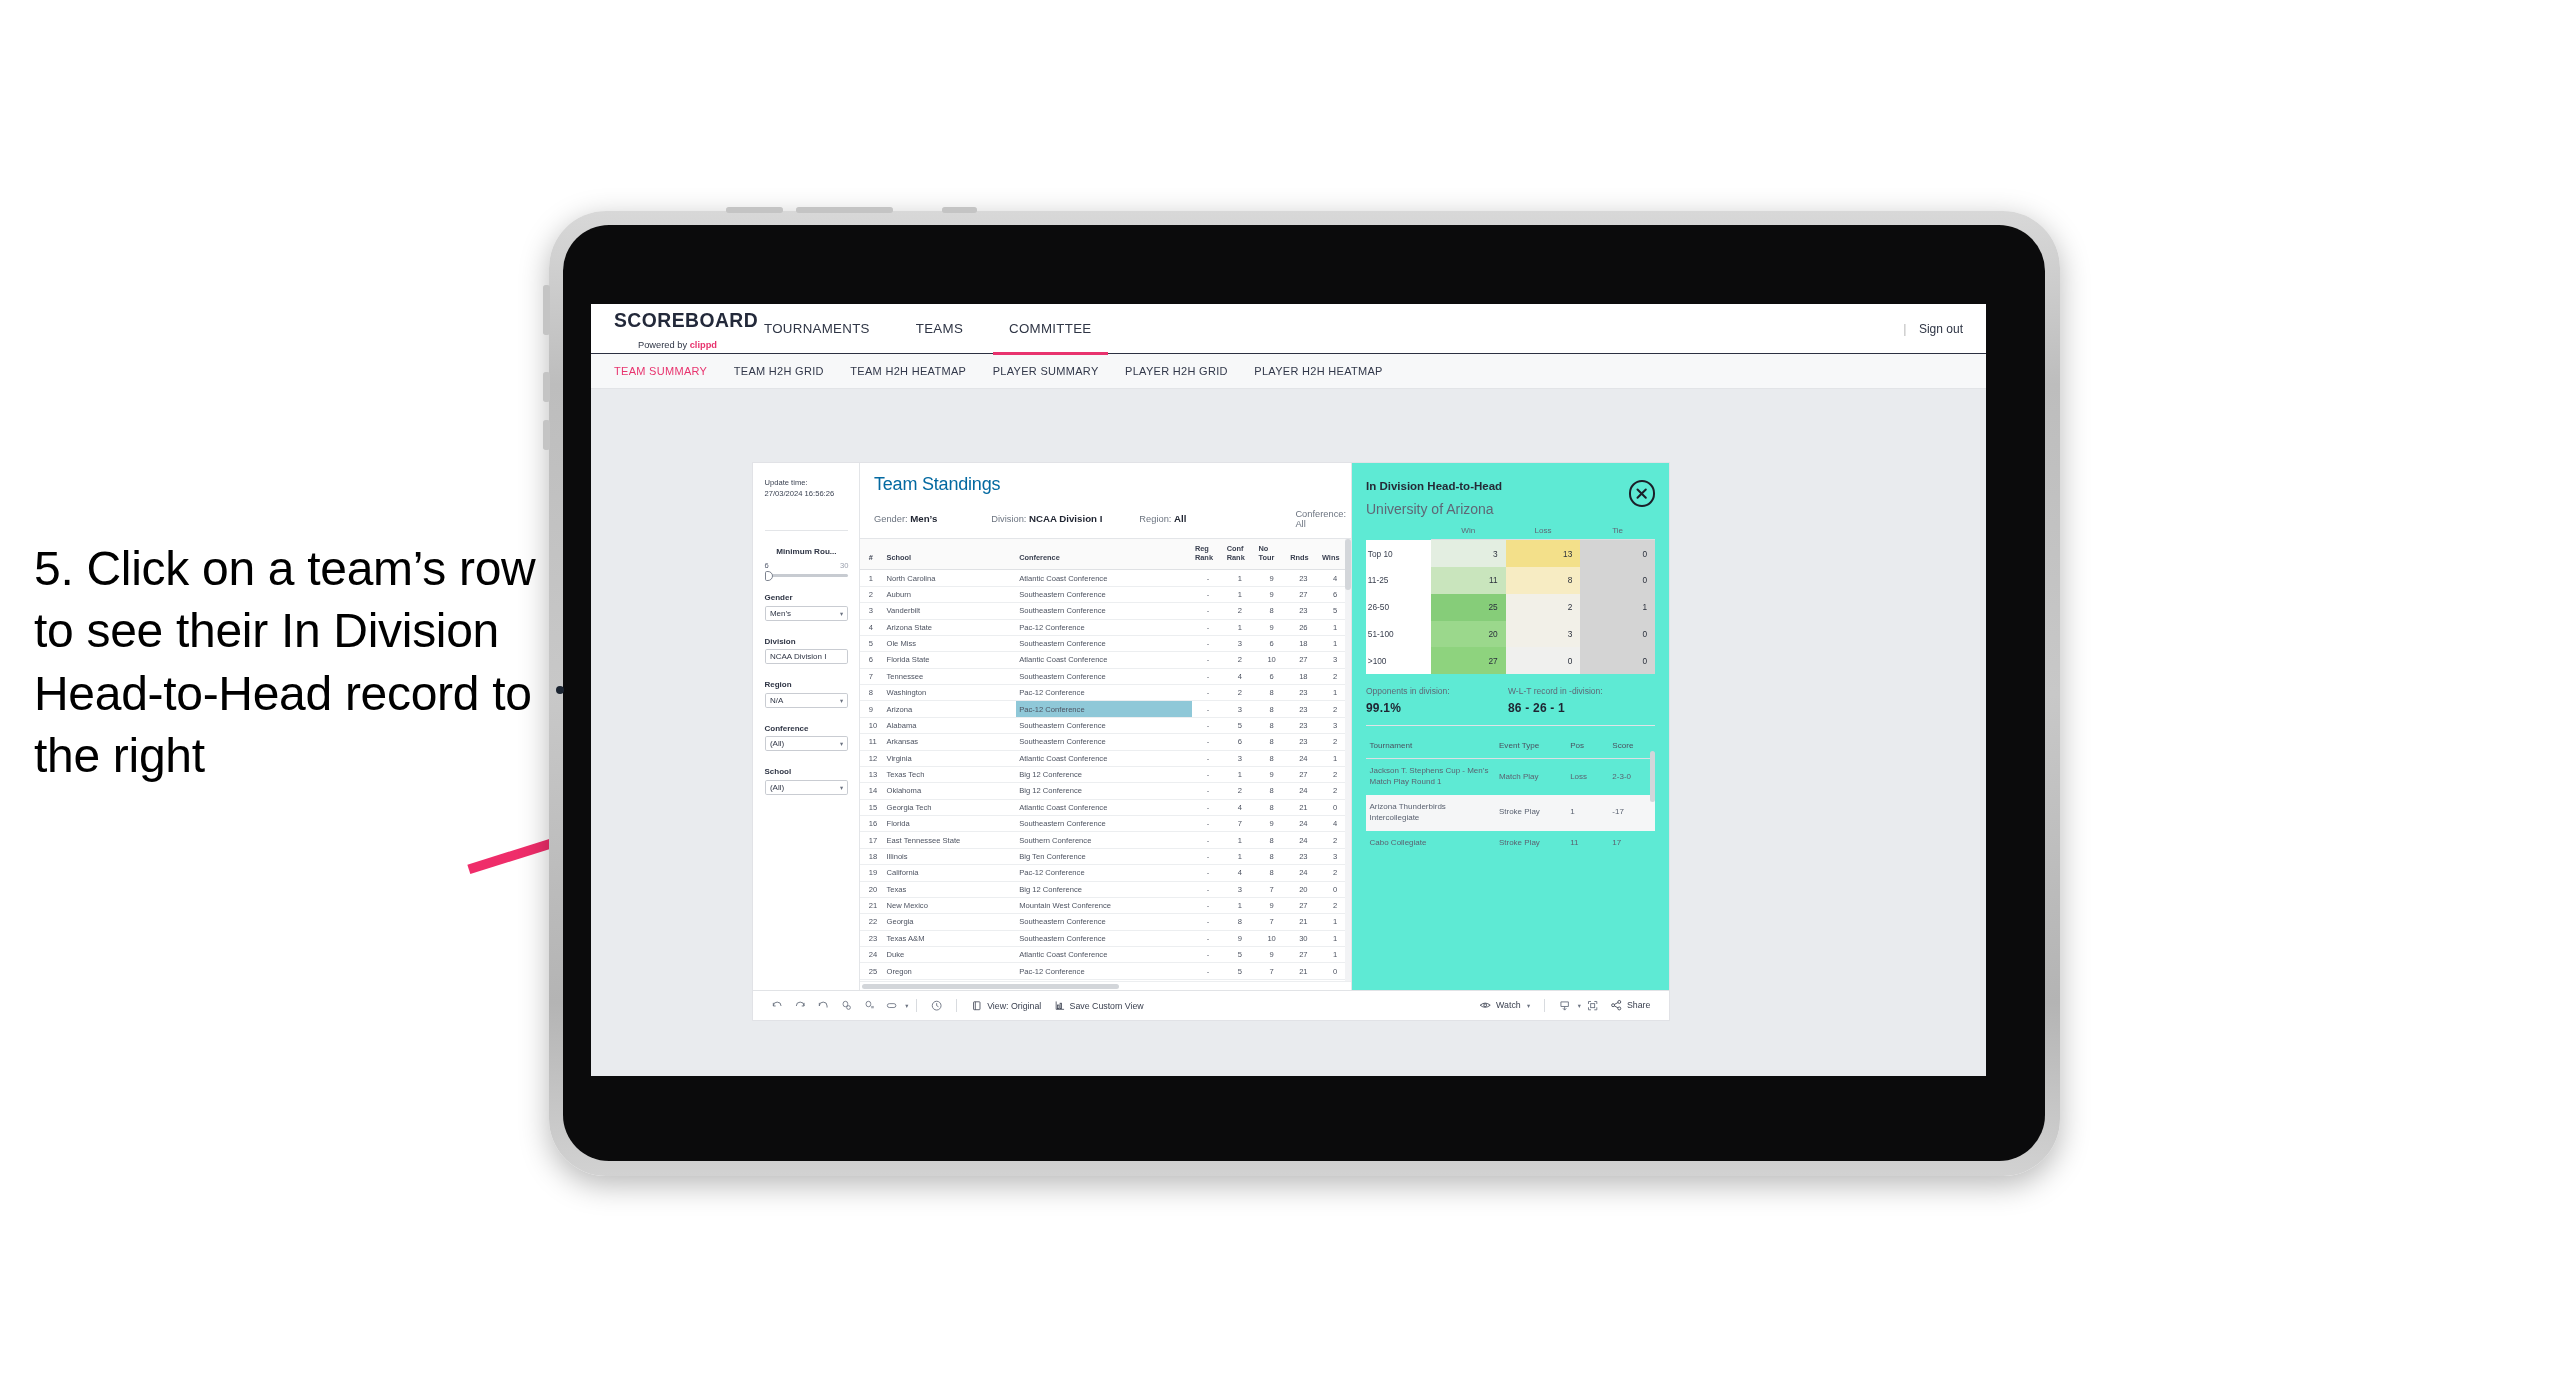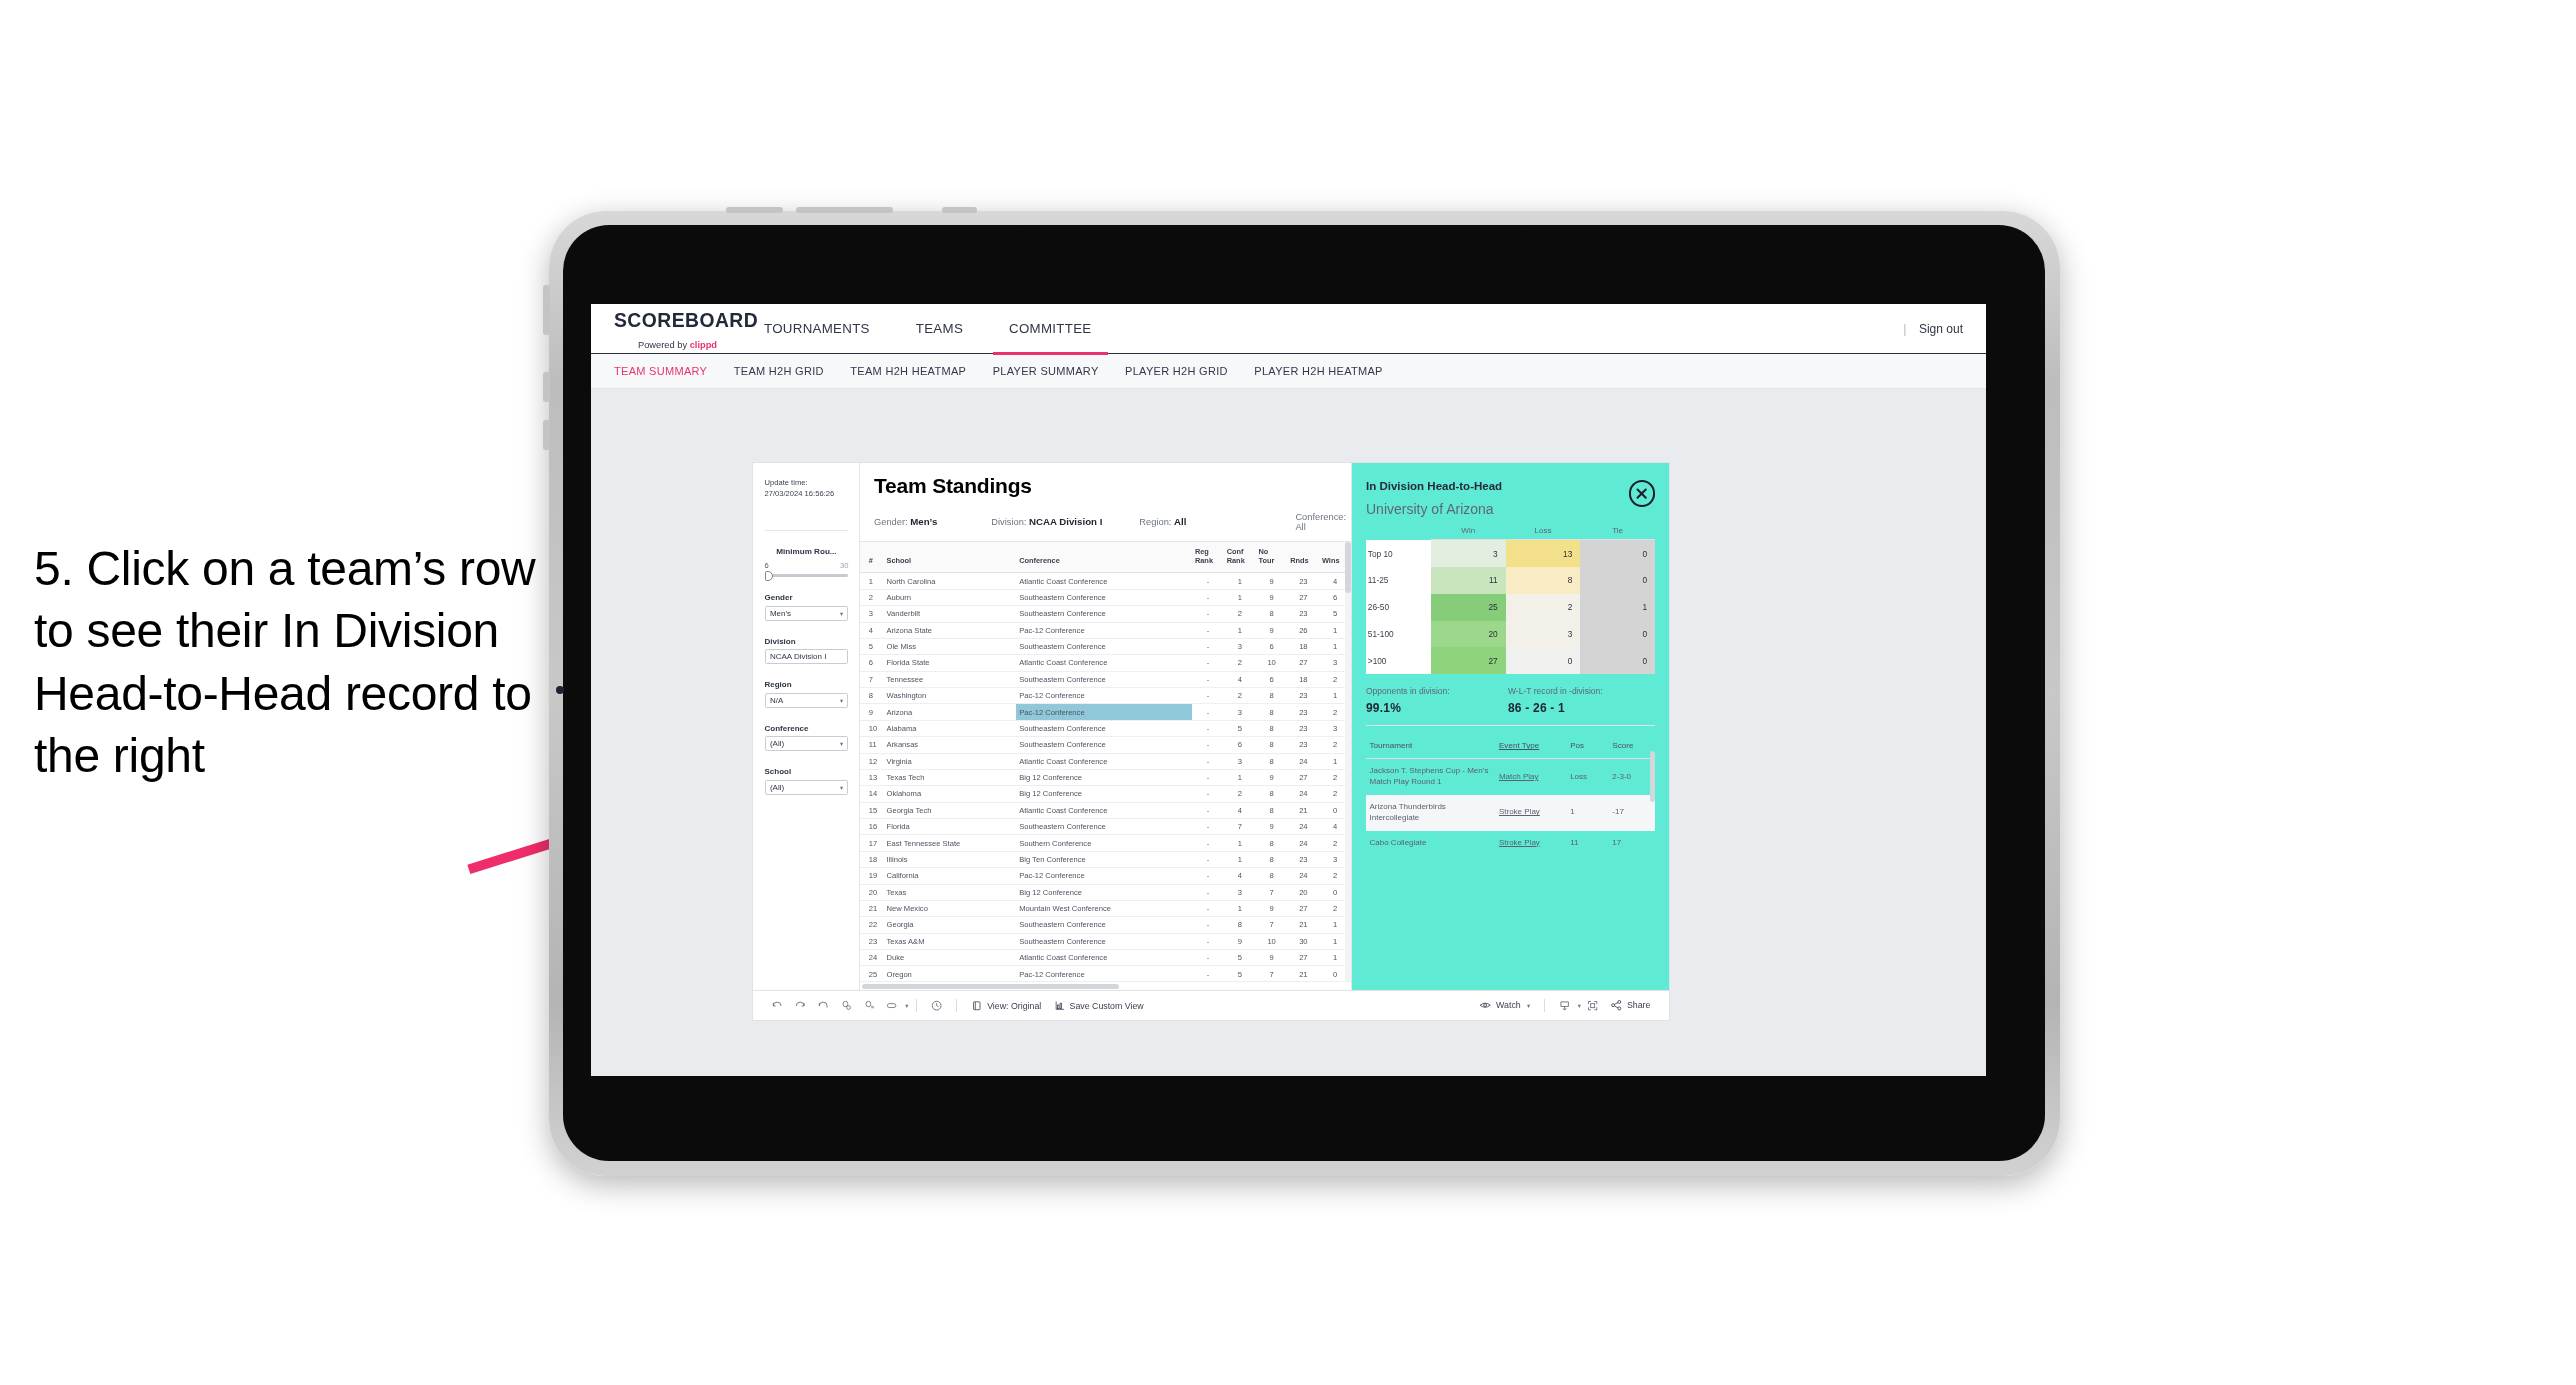--- a/index.html
+++ b/index.html
@@ -123,21 +123,21 @@
   .select {
     height:15px; border:0.9px solid #c9ccd2; background:#fff; border-radius:1.8px;
     display:flex; align-items:center; padding: 0 4.4px;
     font-size:8px; color:#2f3545; cursor:pointer; position:relative;
   }
   .select .caret { margin-left:auto; font-size:6.2px; color:#6b7280; }
 
   
   .maincol { flex:1; display:flex; flex-direction:column; min-width:0; border-right:0.9px solid #e3e5e8; }
   .titlebar { padding: 10.6px 0 0 14px; }
-  .dash-title { font-size:21px; font-weight:700; color:#000000; letter-spacing:-0.2px; }
+  .dash-title { font-size:18px; font-weight:400; color:#0369a1; letter-spacing:-0.2px; }
   .facets { display:flex; align-items:center; margin-top: 14px; padding-bottom: 9.7px; font-size:9.3px; color:#6c7480; }
   .facets span b { color:#1f2431; font-weight:700; font-size:9.7px; }
   .facet-1 { width: 133px; }
   .facet-2 { width: 168px; }
   .facet-3 { width: 177px; }
   .facets-rule { height:0.9px; background:#e3e5e8; }
 
   table.standings { width:100%; border-collapse:collapse; table-layout:fixed; }
   table.standings th {
     font-size:7.4px; color:#3c4椎252; color:#3c4252; font-weight:700;
@@ -190,21 +190,21 @@
   .rp-rule { height:0.9px; background:#e1e3e6; margin-top:10.6px; }
 
   table.tourn { width:100%; border-collapse:collapse; table-layout:fixed; margin-top:7px; }
   table.tourn th {
     font-size:8.1px; color:#4a5160; font-weight:400; text-align:left;
     padding: 8px 3.5px; border-bottom:0.9px solid #dcdfe3;
   }
   table.tourn td { font-size:8px; color:#5b6271; padding: 7px 3.5px; vertical-align:middle; line-height:1.35; }
   table.tourn tr.alt td { background:#f5f6f7; }
   .t-col1 { width: 129px; }
-  .t-col2 { width: 71px; text-decoration: underline; }
+  .t-col2 { width: 71px; }
   .t-col3 { width: 42px; }
   .t-col4 { width: 46px; }
   .tourn-wrap { position:relative; overflow:hidden; flex:1; min-height:0; }
   .tourn-scroll { position:absolute; right:0; top:25px; width:5.3px; height:51px; background:#d3d6da; border-radius:3.5px; }
 
   
   .toolbar {
     height: 30px; border-top:0.9px solid #e1e3e6; background:#fff;
     display:flex; align-items:center; padding: 0 12.4px; gap:0px;text-align:center;
   }

